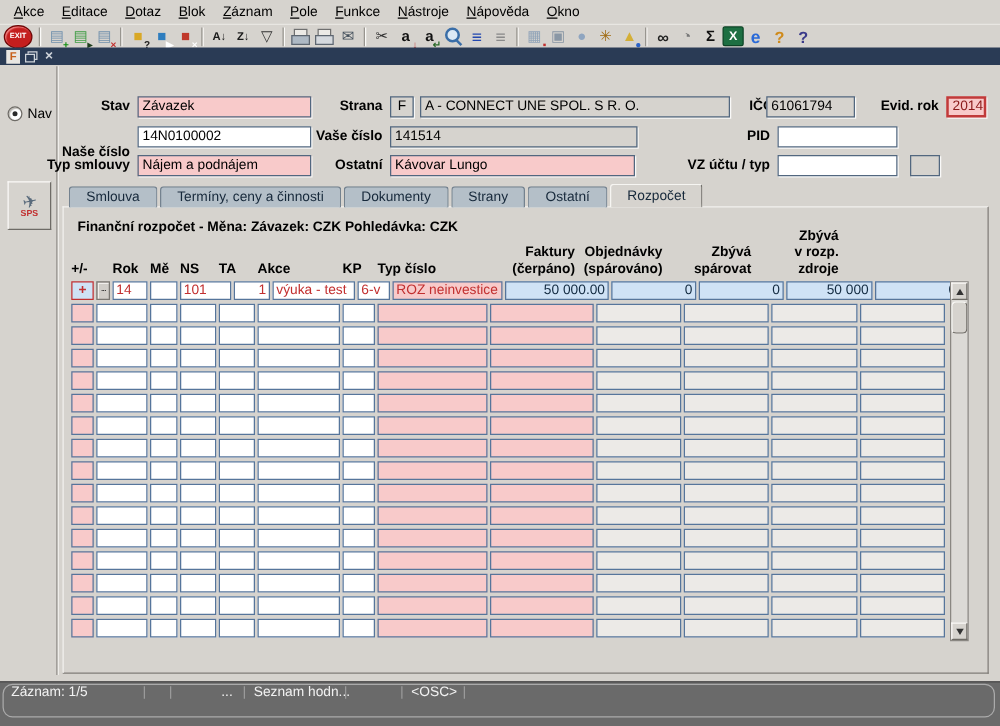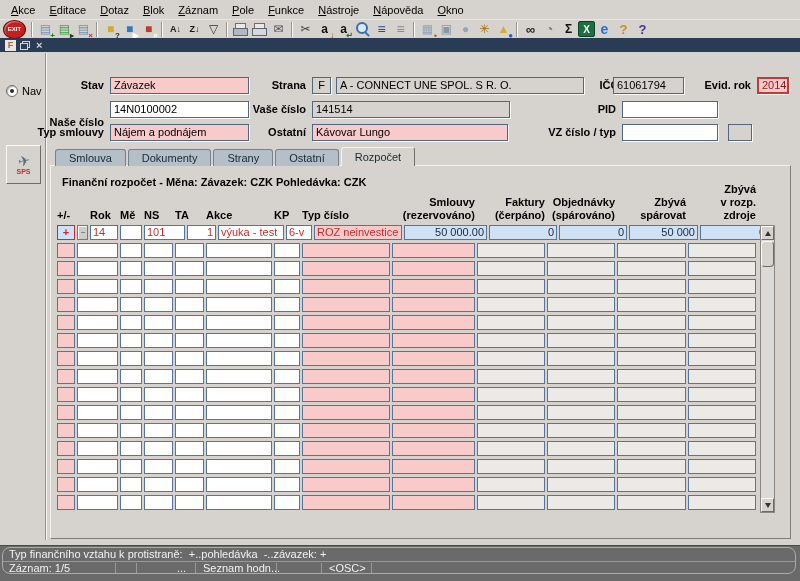--- a/index.html
+++ b/index.html
@@ -248,46 +248,45 @@
 <div class="fld" style="left:110px;top:101px;width:139px">14N0100002</div>
 <div class="lbl" style="left:230px;top:101px;width:76px">Vaše číslo</div>
 <div class="fld gray" style="left:312px;top:101px;width:198px">141514</div>
 <div class="lbl" style="left:540px;top:101px;width:76px">PID</div>
 <div class="fld" style="left:622px;top:101px;width:96px"></div>
 
 <div class="lbl" style="left:20px;top:124px;width:84px">Typ smlouvy</div>
 <div class="fld pink" style="left:110px;top:124px;width:139px">Nájem a podnájem</div>
 <div class="lbl" style="left:230px;top:124px;width:76px">Ostatní</div>
 <div class="fld pink" style="left:312px;top:124px;width:196px">Kávovar Lungo</div>
-<div class="lbl" style="left:500px;top:124px;width:116px">VZ číslo / typ</div>
+<div class="lbl" style="left:500px;top:124px;width:116px">VZ účtu / typ</div>
 <div class="fld" style="left:622px;top:124px;width:96px"></div>
 <div class="fld gray" style="left:728px;top:124px;width:24px"></div>
 
 <div class="panel"></div>
 <div class="tabs">
     <div class="tab">Smlouva</div>
+    <div class="tab">Termíny, ceny a činnosti</div>
     <div class="tab">Dokumenty</div>
     <div class="tab">Strany</div>
     <div class="tab">Ostatní</div>
     <div class="tab active">Rozpočet</div>
   </div>
 <div class="budget-title">Finanční rozpočet - Měna: Závazek: CZK Pohledávka: CZK</div>
 
 <div class="thead">
     <div class="th" style="width: 18px;">+/-</div>
     <div class="th" style="width: 11px;"></div>
     <div class="th" style="width: 28px;">Rok</div>
     <div class="th" style="width: 22px;">Mě</div>
     <div class="th" style="width: 29px;">NS</div>
     <div class="th" style="width: 29px;">TA</div>
     <div class="th" style="width: 66px;">Akce</div>
     <div class="th" style="width: 26px;">KP</div>
     <div class="th" style="width: 88px;">Typ číslo</div>
-    <div class="th num" style="width: 83px;">Smlouvy
-(rezervováno)</div>
     <div class="th num" style="width: 68px;">Faktury
 (čerpáno)</div>
     <div class="th num" style="width: 68px;">Objednávky
 (spárováno)</div>
     <div class="th num" style="width: 69px;">Zbývá
 spárovat</div>
     <div class="th num" style="width: 68px;">Zbývá
 v rozp. zdroje</div>
   </div>
 <div class="tbody">
@@ -539,21 +538,20 @@
       <span class="arr-up"></span>
     </div>
   <div class="sb-thumb"></div>
   <div class="sb-btn down">
       <span class="arr-down"></span>
     </div>
 </div>
 
 <div class="bottom-band">
   <div class="status-box">
-    <div class="status-line1">Typ finančního vztahu k protistraně:  +..pohledávka  -..závazek: +</div>
     <div class="status-line2">
       <span class="st-text" style="left:6px">Záznam: 1/5</span>
       <span class="st-sep" style="left:112px"></span>
       <span class="st-sep" style="left:133px"></span>
       <span class="st-text" style="left:174px">...</span>
       <span class="st-sep" style="left:192px"></span>
       <span class="st-text" style="left:200px">Seznam hodn...</span>
       <span class="st-sep" style="left:273px"></span>
       <span class="st-text" style="left:326px">&lt;OSC&gt;</span>
       <span class="st-sep" style="left:318px"></span>

